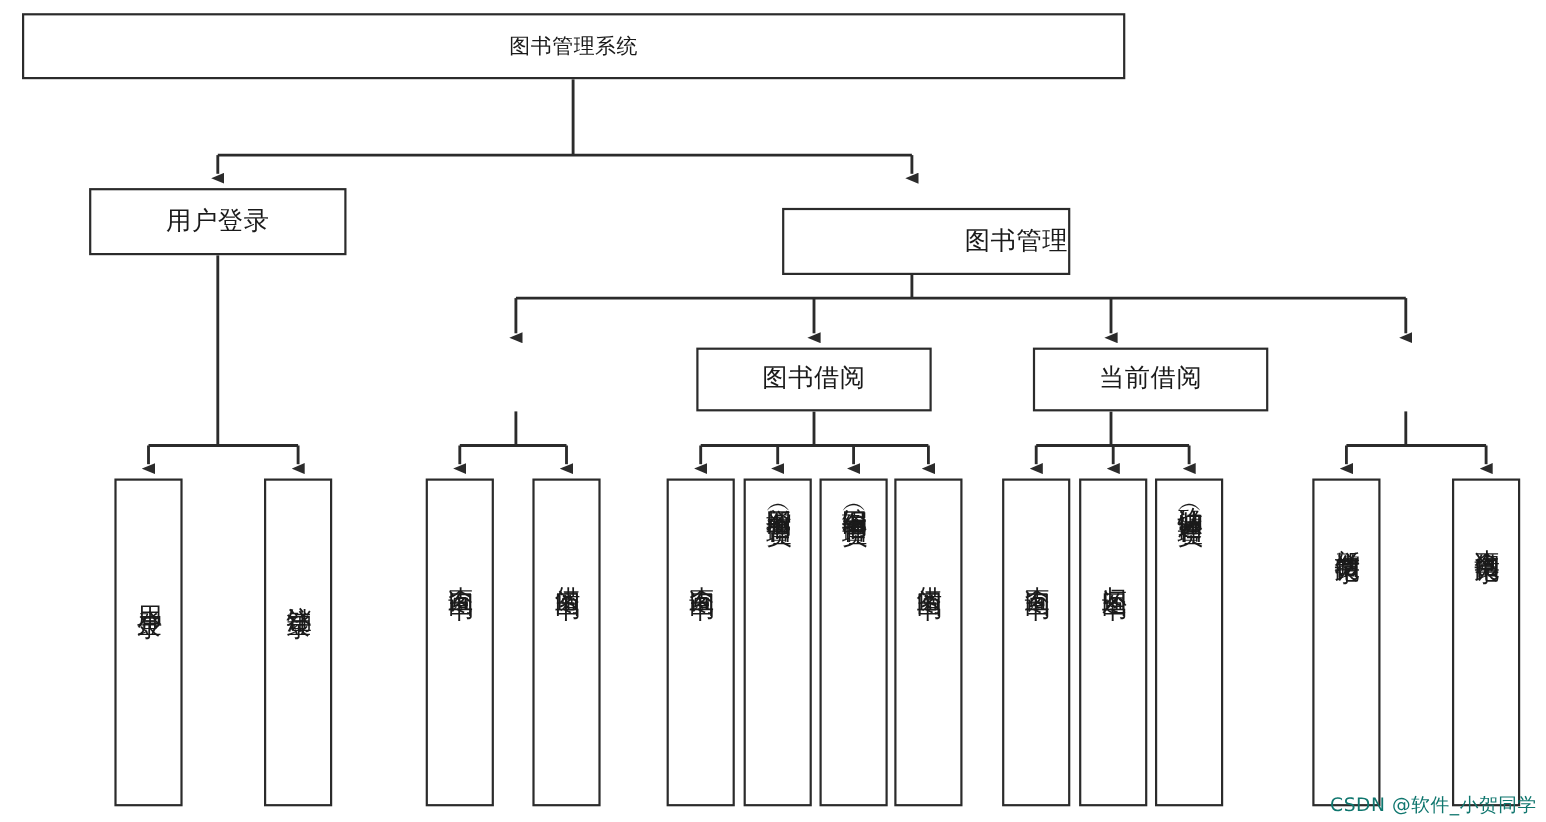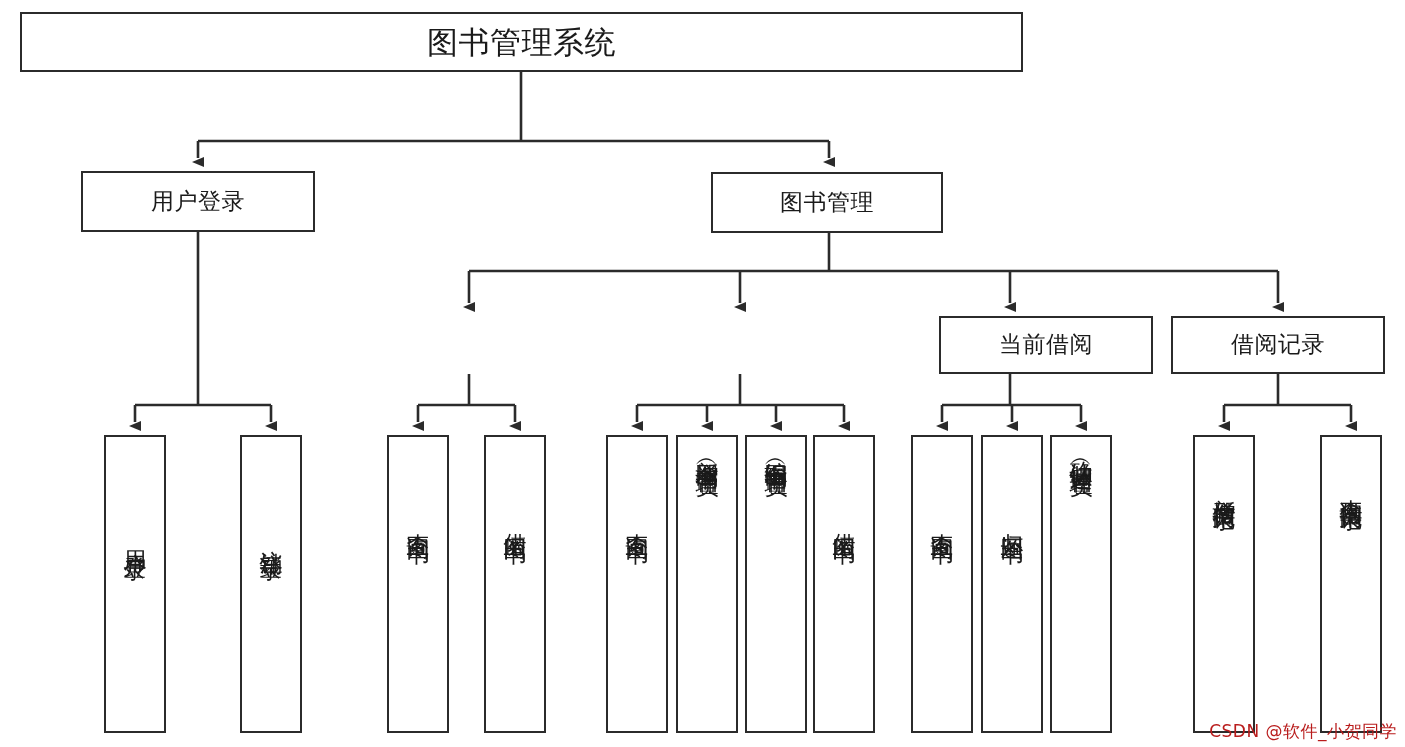--- a/index.html
+++ b/index.html
@@ -42,21 +42,21 @@
   .node .label {
     display: block;
     line-height: 1.18;
     letter-spacing: 0.5px;
   }
   .node.horiz .label {
     writing-mode: horizontal-tb;
     font-size: 23px;
   }
   .node.root .label {
-    font-size: 31px;
+    font-size: 19px;
   }
   .node.vert {
     align-items: flex-start;
     justify-content: center;
     padding-top: 6px;
   }
   .node.vert .label {
     writing-mode: vertical-rl;
     text-orientation: upright;
     font-size: 23px;
@@ -64,21 +64,21 @@
     line-height: 1;
   }
   .node.vert.tall .label {
     letter-spacing: 2px;
   }
   #watermark {
     position: absolute;
     right: 8px;
     bottom: 4px;
     font-size: 17px;
-    color: #b91c1c;
+    color: #0f766e;
     white-space: nowrap;
     letter-spacing: 0.5px;
   }
 </style>
 </head>
 <body>
 
 <div id="canvas">
 
   <svg id="edges" viewBox="0 0 1405 747">
@@ -131,30 +131,30 @@
     </g>
   </svg>
 
   <div class="node root horiz" style="left:20px; top:12px; width:1003px; height:60px;">
     <span class="label">图书管理系统</span>
   </div>
 
   <div class="node horiz" style="left:81px; top:171px; width:234px; height:61px;">
     <span class="label">用户登录</span>
   </div>
-  <div class="node horiz" style="left:711px; top:172px; width:232px; height:61px;">
+  <div class="node horiz" style="left:711px; top:189px; width:262px; height:61px;justify-content:flex-end;">
     <span class="label">图书管理</span>
   </div>
 
+  <div class="node horiz" style="left:633px; top:316px; width:214px; height:58px;">
+    <span class="label">图书借阅</span>
+  </div>
   <div class="node horiz" style="left:939px; top:316px; width:214px; height:58px;">
     <span class="label">当前借阅</span>
   </div>
-  <div class="node horiz" style="left:1171px; top:316px; width:214px; height:58px;">
-    <span class="label">借阅记录</span>
-  </div>
 
   <div class="node vert" style="left:104px; top:435px; width:62px; height:298px; padding-top:95px;">
     <span class="label">用户登录</span>
   </div>
   <div class="node vert" style="left:240px; top:435px; width:62px; height:298px; padding-top:95px;">
     <span class="label">注销登录</span>
   </div>
 
   <div class="node vert" style="left:387px; top:435px; width:62px; height:298px; padding-top:78px;">
     <span class="label">查询图书</span>

